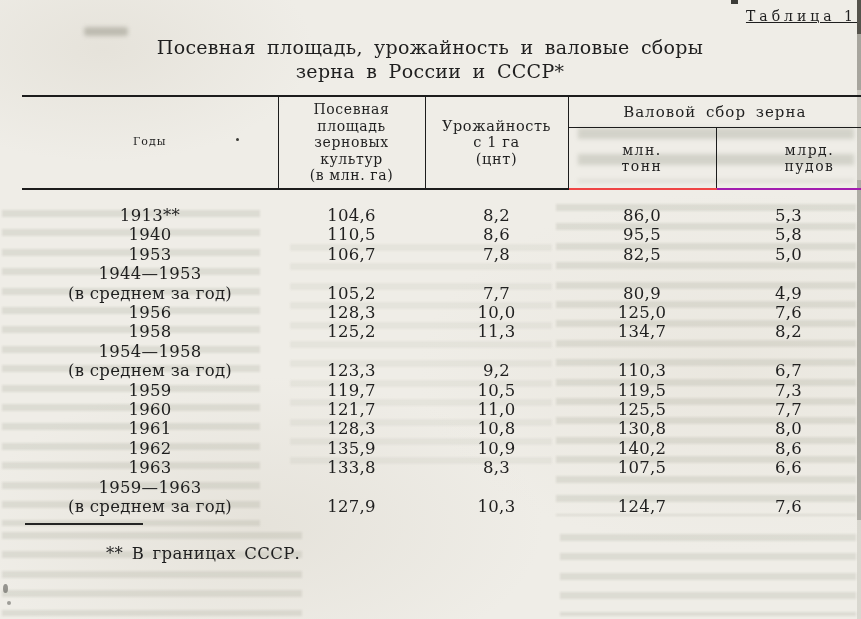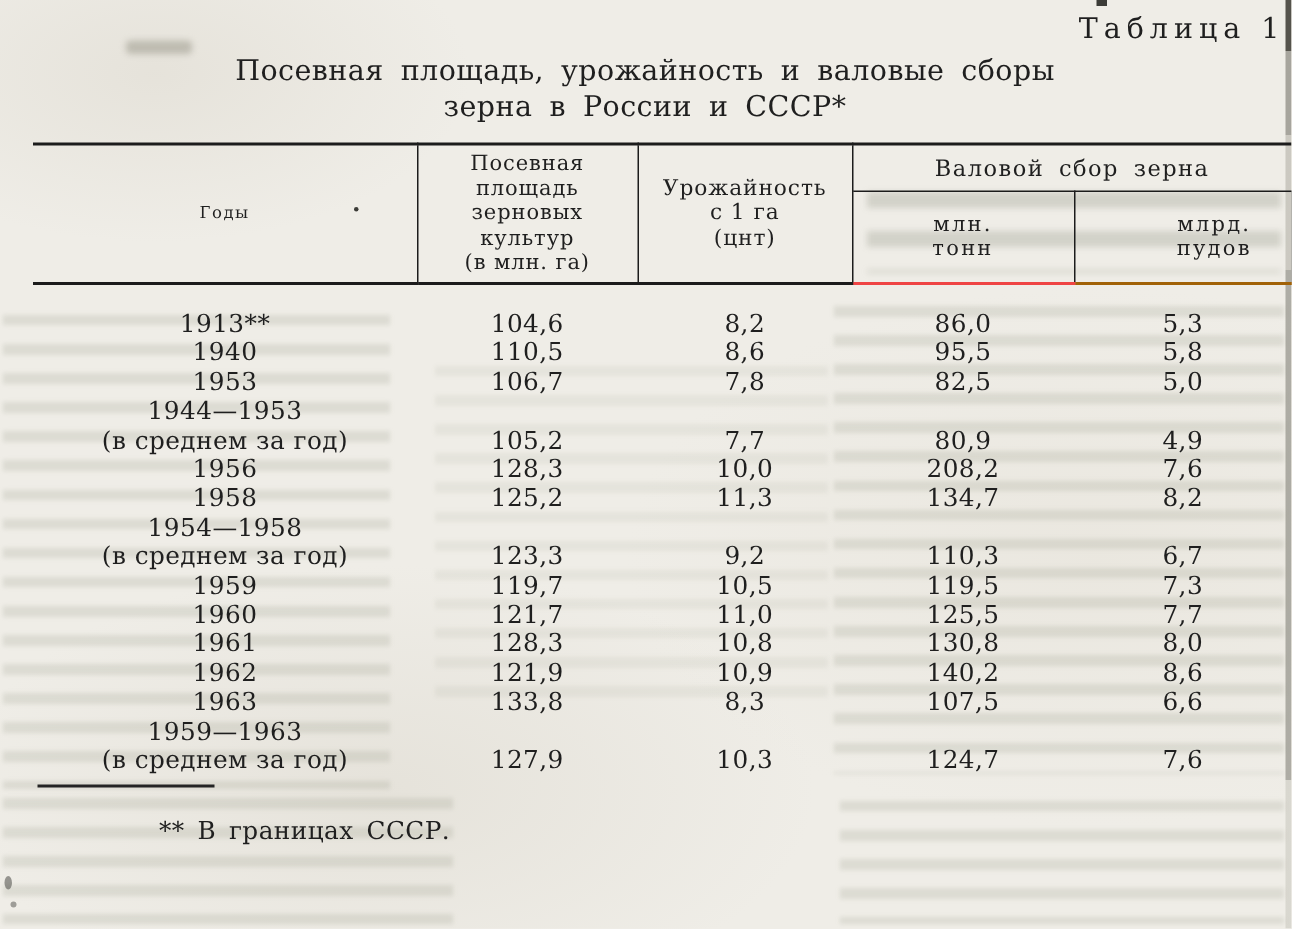--- a/index.html
+++ b/index.html
@@ -37,21 +37,21 @@
     position:absolute;right:0;top:0;width:4px;height:619px;filter:blur(.4px);
     background:linear-gradient(180deg,
       #55534c 0 34px, rgba(95,93,84,.5) 34px 90px,
       rgba(120,118,105,.3) 90px 180px, rgba(95,95,85,.45) 180px 520px,
       rgba(140,138,125,.22) 520px 619px);
   }
 
   
   .corner-label{
     position:absolute;top:8px;right:4px;
-    font-size:19px;letter-spacing:4px;white-space:nowrap;
+    font-size:14px;letter-spacing:4px;white-space:nowrap;text-decoration:underline;
   }
   .doc-title{
     position:absolute;top:35px;left:22px;width:816px;
     text-align:center;font-size:19px;line-height:24px;
     letter-spacing:.3px;word-spacing:5px;
   }
 
   
   .data-table{
     position:absolute;top:95px;left:22px;width:839px;
@@ -63,21 +63,21 @@
     white-space:pre-line;vertical-align:middle;padding:2px 2px;
     letter-spacing:.6px;
   }
   tr.h1 th{height:26px;}
   tr.h2 th{height:56px;letter-spacing:1.5px;}
   th.c-years{font-size:11px;letter-spacing:1px;border-bottom:2px solid #1c1c1c;}
   th.c-area{border-left:1.5px solid #1c1c1c;border-right:1.5px solid #1c1c1c;border-bottom:2px solid #1c1c1c;}
   th.c-yield{border-right:1.5px solid #1c1c1c;border-bottom:2px solid #1c1c1c;font-size:14.5px;}
   th.c-gross{border-bottom:1.5px solid #1c1c1c;font-size:15px;word-spacing:4px;letter-spacing:1px;}
   th.c-mln{border-right:1.5px solid #1c1c1c;border-bottom:2px solid #ef4444;}
-  th.c-poods{border-right:1.5px solid #1c1c1c;border-bottom:2px solid #a16207;padding-left:44px;}
+  th.c-poods{border-right:1.5px solid #1c1c1c;border-bottom:2px solid #a21caf;padding-left:44px;}
 
   .data-table tbody td{
     text-align:center;font-size:16.5px;line-height:19.4px;height:19.4px;
     padding:0;letter-spacing:.3px;
   }
   .data-table tbody tr:first-child td{padding-top:16px;}
 
   
   .foot-rule{position:absolute;left:25px;top:523px;width:118px;border-top:2px solid #242424;}
   .footnotes{
@@ -173,21 +173,21 @@
       <td>(в среднем за год)</td>
       <td>105,2</td>
       <td>7,7</td>
       <td>80,9</td>
       <td>4,9</td>
     </tr>
         <tr>
       <td>1956</td>
       <td>128,3</td>
       <td>10,0</td>
-      <td>208,2</td>
+      <td>125,0</td>
       <td>7,6</td>
     </tr>
         <tr>
       <td>1958</td>
       <td>125,2</td>
       <td>11,3</td>
       <td>134,7</td>
       <td>8,2</td>
     </tr>
         <tr>
@@ -220,21 +220,21 @@
     </tr>
         <tr>
       <td>1961</td>
       <td>128,3</td>
       <td>10,8</td>
       <td>130,8</td>
       <td>8,0</td>
     </tr>
         <tr>
       <td>1962</td>
-      <td>121,9</td>
+      <td>135,9</td>
       <td>10,9</td>
       <td>140,2</td>
       <td>8,6</td>
     </tr>
         <tr>
       <td>1963</td>
       <td>133,8</td>
       <td>8,3</td>
       <td>107,5</td>
       <td>6,6</td>

